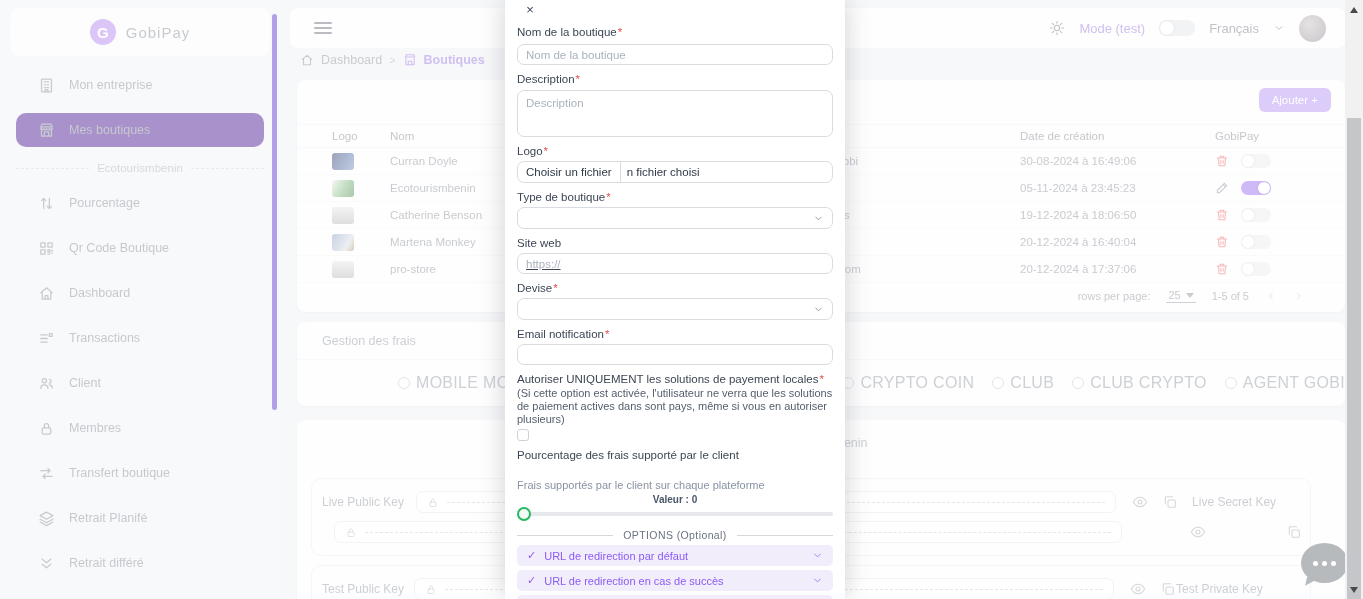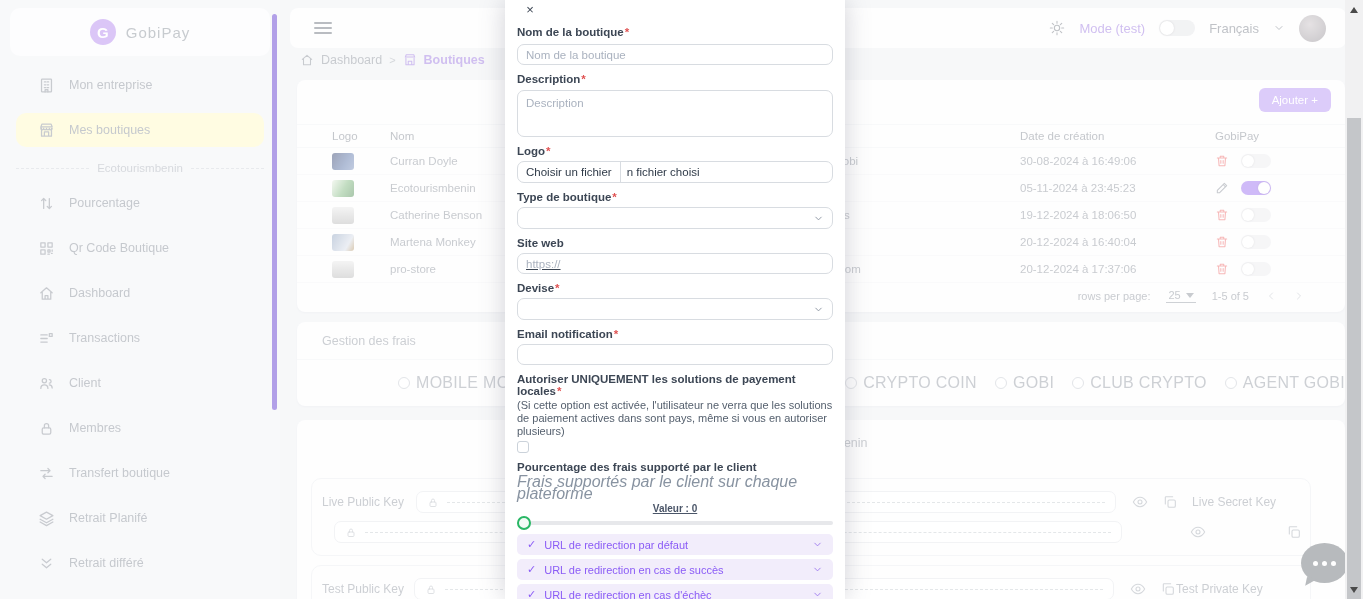--- a/index.html
+++ b/index.html
@@ -6,21 +6,21 @@
   html,body { width:1363px; height:599px; overflow:hidden; }
   body { position:relative; background:#eef0f3; font-family:"Liberation Sans", sans-serif; color:#5f6670; }
   svg { display:block; }
 
   
   .sidebar { position:absolute; left:0; top:0; width:280px; height:599px; background:#f1f2f5; padding:8px 10px 0 10px; }
   .brand-card { height:48px; background:#fafbfc; border-radius:10px; display:flex; align-items:center; justify-content:center; gap:10px; margin-bottom:12px; }
   .brand-logo { width:26px; height:26px; border-radius:50%; background:#b488ef; color:#fff; font-weight:bold; font-size:15px; display:flex; align-items:center; justify-content:center; }
   .brand-name { font-size:15px; color:#8b929c; letter-spacing:1px; }
   .side-item { height:34px; margin:0 6px 11px 6px; border-radius:10px; display:flex; align-items:center; gap:14px; padding-left:22px; cursor:pointer; }
-  .side-item.active { background:#fef9c3; }
+  .side-item.active { background:#4c1d95; }
   .sicon { width:17px; height:17px; color:#8d939c; }
   .sicon svg { width:17px; height:17px; stroke:currentColor; fill:none; stroke-width:1.8; stroke-linecap:round; stroke-linejoin:round; }
   .slabel { font-size:12.5px; color:#878e98; }
   .side-divider { height:20px; margin:0 6px 8px 6px; display:flex; align-items:center; gap:8px; color:#aab0b9; font-size:11.5px; }
   .side-divider:before, .side-divider:after { content:""; flex:1; border-top:1px dashed #cfd3d9; }
   .side-scrollbar { position:absolute; left:272px; top:14px; width:5px; height:396px; background:#b2a0e8; border-radius:3px; z-index:6; }
 
   
   .topbar { position:absolute; left:290px; top:8px; width:1056px; height:40px; background:#fcfcfd; border-radius:8px; display:flex; align-items:center; justify-content:space-between; padding:0 20px 0 24px; }
   .hamburger { width:18px; height:12px; display:flex; flex-direction:column; justify-content:space-between; cursor:pointer; }
@@ -103,35 +103,35 @@
   
   .chat-fab { position:absolute; left:1301px; top:543px; width:47px; height:45px; z-index:6; cursor:pointer; }
   .bubble { width:47px; height:40px; border-radius:50%; background:#b7babd; position:relative; display:flex; align-items:center; justify-content:center; gap:4px; }
   .bubble:after { content:""; position:absolute; left:5px; bottom:-4px; width:0; height:0; border-top:9px solid #b7babd; border-right:10px solid transparent; transform:rotate(12deg); }
   .bubble i { width:5px; height:5px; border-radius:50%; background:#fff; }
 
   
   .dim { position:absolute; inset:0; background:rgba(255,255,255,.52); z-index:5; }
   .modal { position:absolute; left:505px; top:0; width:340px; height:599px; background:#fff; z-index:10; box-shadow:0 0 24px rgba(90,90,110,.28); padding:0 12px; overflow:hidden; }
   .mclose { margin:1px 0 0 6px; width:14px; height:13px; font-size:13px; line-height:13px; color:#3c4654; background:none; border:none; cursor:pointer; font-family:inherit; }
-  .mlabel { margin-top:8px; font-size:11.5px; line-height:12px; color:#3c4654;font-weight:bold; }
+  .mlabel { margin-top:8px; font-size:11.5px; line-height:12px; color:#3c4654; }
   .req { color:#e05252; margin-left:1px; }
   .minput { margin-top:6px; width:100%; height:21px; border:1px solid #d8dce1; border-radius:7px; padding:0 8px; font-size:11.5px; font-family:inherit; color:#3c4654; display:block; }
   .minput::placeholder, .mtextarea::placeholder { color:#aab2bf; }
   .mtextarea { margin-top:5px; width:100%; height:47px; border:1px solid #d8dce1; border-radius:7px; padding:6px 8px; font-size:11.5px; font-family:inherit; color:#3c4654; resize:none; display:block; }
   .mfile { margin-top:4px; height:22px; border:1px solid #d8dce1; border-radius:7px; display:flex; align-items:center; overflow:hidden; cursor:pointer; }
   .mfile-btn { padding:0 8px; height:100%; display:flex; align-items:center; border-right:1px solid #d8dce1; font-size:11.5px; color:#2f3a48; }
   .mfile-status { padding-left:6px; font-size:11.5px; color:#2f3a48; }
   .mselect { margin-top:4px; height:22px; border:1px solid #d8dce1; border-radius:7px; display:flex; align-items:center; justify-content:flex-end; padding:0 8px; cursor:pointer; }
   .sel-chev { width:11px; height:11px; color:#8a93a0; }
   .sel-chev svg { width:11px; height:11px; stroke:currentColor; fill:none; stroke-width:2; stroke-linecap:round; } .mt4 { margin-top:4px;text-decoration:underline; }
   .mhint { margin-top:2px; font-size:11px; line-height:13px; color:#55606e; }
   .mcheckbox { margin-top:3px; width:12px; height:12px; border:1px solid #cbd2da; border-radius:3px; background:#fff; cursor:pointer; }
-  .fees-hint { margin-top:3px; font-size:16px; line-height:12px; color:#8893a1;font-style:italic; }
-  .value-label { margin-top:3px; text-align:center; font-size:10px; color:#4a5568; font-weight:bold;text-decoration:underline; }
+  .fees-hint { margin-top:18px; font-size:11px; line-height:12px; color:#8893a1; }
+  .value-label { margin-top:3px; text-align:center; font-size:10px; color:#4a5568; font-weight:bold; }
   .slider-wrap { margin-top:2px; position:relative; height:14px; }
   .slider-track { position:absolute; top:5px; left:0; right:0; height:4px; border-radius:2px; background:#e7e8eb; }
   .slider-handle { position:absolute; top:0; left:0; width:14px; height:14px; border-radius:50%; border:2px solid #29b765; background:#f2fbf6; cursor:pointer; }
   .opt-divider { margin-top:8px; display:flex; align-items:center; gap:10px; font-size:10.5px; color:#6b7280; letter-spacing:.4px; }
   .opt-divider:before, .opt-divider:after { content:""; flex:1; border-top:1px solid #d4d7db; }
   .accordion { margin-top:4px; height:21px; border-radius:5px; background:#f2edfb; display:flex; align-items:center; gap:8px; padding:0 10px; cursor:pointer; }
   .accordion:first-of-type { margin-top:6px; }
   .acc-check { color:#8b5cf6; font-size:11px; }
   .acc-label { flex:1; font-size:11px; color:#8b5cf6; }
   .acc-chev { width:11px; height:11px; color:#9f7bef; }
@@ -432,21 +432,21 @@
     <label class="radio">
       <span class="rcircle"></span>
       <span class="rlabel">CRYPTO STABLECOIN</span>
     </label>
     <label class="radio">
       <span class="rcircle"></span>
       <span class="rlabel">CRYPTO COIN</span>
     </label>
     <label class="radio">
       <span class="rcircle"></span>
-      <span class="rlabel">GOBI</span>
+      <span class="rlabel">CLUB</span>
     </label>
     <label class="radio">
       <span class="rcircle"></span>
       <span class="rlabel">CLUB CRYPTO</span>
     </label>
     <label class="radio">
       <span class="rcircle"></span>
       <span class="rlabel">AGENT GOBI</span>
     </label>
   </div>
@@ -590,20 +590,21 @@
   <div class="mcheckbox"></div>
 
   <div class="mlabel">Pourcentage des frais supporté par le client</div>
   <div class="fees-hint">Frais supportés par le client sur chaque plateforme</div>
   <div class="value-label">Valeur : 0</div>
   <div class="slider-wrap">
     <div class="slider-track"></div>
     <div class="slider-handle"></div>
   </div>
 
+  <div class="opt-divider">OPTIONS (Optional)</div>
 
   <div class="accordion">
     <span class="acc-check">✓</span>
     <span class="acc-label">URL de redirection par défaut</span>
     <span class="acc-chev">
         <svg viewBox="0 0 24 24">
           <path d="M6 9l6 6 6-6"></path>
         </svg>
       </span>
   </div>

